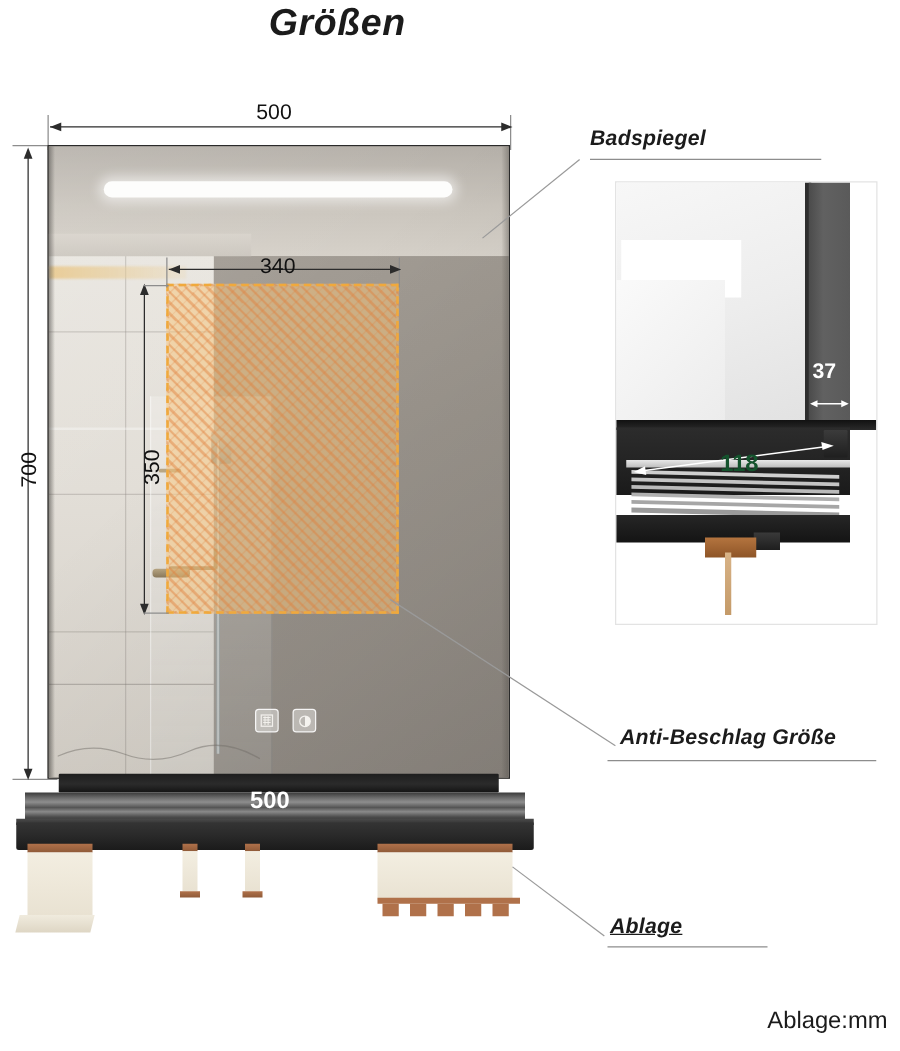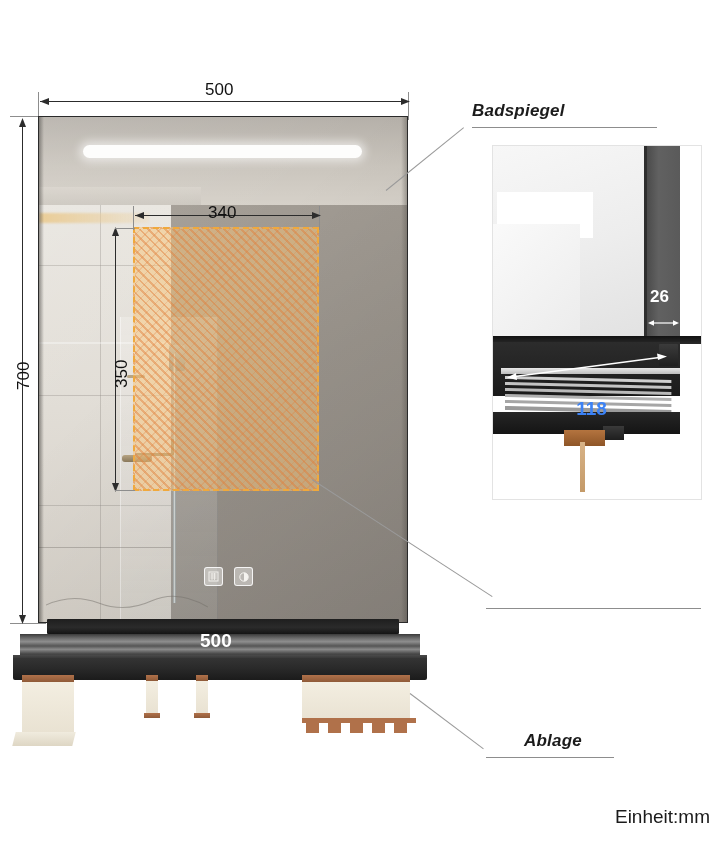--- a/index.html
+++ b/index.html
@@ -170,20 +170,21 @@
   .in-woodstem{position:absolute;left:42%;top:296px;width:5px;height:50px;
     background:linear-gradient(180deg,#d8b387,#c49a68);}
   .in-woodblock{position:absolute;left:53%;top:280px;width:10%;height:14px;
     background:linear-gradient(180deg,#3a3a3a,#1e1e1e);}
 </style>
 </head>
 <body>
 
 <div id="root">
 
+  <div class="title">Größen</div>
 
   <div class="vline" style="left:38px;top:92px;height:28px;"></div>
   <div class="vline" style="left:408px;top:92px;height:28px;"></div>
   <div class="hline dark" style="left:40px;top:101px;width:366px;"></div>
   <svg style="position:absolute;left:36px;top:95px;width:380px;height:13px;">
     <polygon points="4,6.5 13,3 13,10" fill="#2c2c2c"></polygon>
     <polygon points="374,6.5 365,3 365,10" fill="#2c2c2c"></polygon>
   </svg>
   <div class="dimtext" style="left:205px;top:80px;">500</div>
 
@@ -313,41 +314,42 @@
       <path d="M0 14 L100 18 L100 21 L0 17 Z" fill="#bababa"></path>
       <path d="M0 20 L100 24 L100 27 L0 23 Z" fill="#b0b0b0"></path>
       <path d="M0 26 L100 30 L100 33 L0 29 Z" fill="#a6a6a6"></path>
       <path d="M0 32 L100 36 L100 40 L0 36 Z" fill="#9a9a9a"></path>
     </svg>
     <div class="in-shelfunder"></div>
     <div class="in-woodblock"></div>
     <div class="in-wood"></div>
     <div class="in-woodstem"></div>
 
-    <div style="position:absolute;left:75.5%;top:40%;color:#fff;font-size:17px;font-weight:bold;">26</div>
+    <div style="position:absolute;left:75.5%;top:40%;color:#fff;font-size:17px;font-weight:bold;">37</div>
     <svg style="position:absolute;left:74%;top:48.5%;width:16%;height:12px;">
       <line x1="3" y1="6" x2="30" y2="6" stroke="#ffffff" stroke-width="1.2"></line>
       <polygon points="1,6 7,3.2 7,8.8" fill="#ffffff"></polygon>
       <polygon points="32,6 26,3.2 26,8.8" fill="#ffffff"></polygon>
     </svg>
 
     <svg style="position:absolute;left:5%;top:58%;width:85%;height:34px;">
       <line x1="8" y1="26" x2="160" y2="6" stroke="#ffffff" stroke-width="1.3"></line>
       <polygon points="4,26.5 13,22 14,29" fill="#ffffff"></polygon>
       <polygon points="164,5.5 155,9 154,2.5" fill="#ffffff"></polygon>
     </svg>
-    <div style="position:absolute;left:40%;top:61%;color:#3b82f6;font-size:19px;font-weight:bold;margin-top:37px;">118</div>
+    <div style="position:absolute;left:40%;top:61%;color:#14532d;font-size:19px;font-weight:bold;">118</div>
   </div>
 
   <div class="callout" style="left:472px;top:101px;">Badspiegel</div>
   <div class="hline" style="left:472px;top:127px;width:185px;"></div>
   <div class="diag" style="left:386px;top:190px;width:100px;transform:rotate(-39deg);"></div>
 
+  <div class="callout" style="left:496px;top:580px;">Anti-Beschlag Größe</div>
   <div class="hline" style="left:486px;top:608px;width:215px;"></div>
   <div class="diag" style="left:312px;top:479px;width:215px;transform:rotate(33deg);"></div>
 
-  <div class="callout" style="left:524px;top:731px;">Ablage</div>
+  <div class="callout" style="left:488px;top:731px;text-decoration:underline;">Ablage</div>
   <div class="hline" style="left:486px;top:757px;width:128px;"></div>
   <div class="diag" style="left:410px;top:693px;width:92px;transform:rotate(37deg);"></div>
 
-  <div class="unit">Einheit:mm</div>
+  <div class="unit">Ablage:mm</div>
 
 </div>
 
 </body></html>

